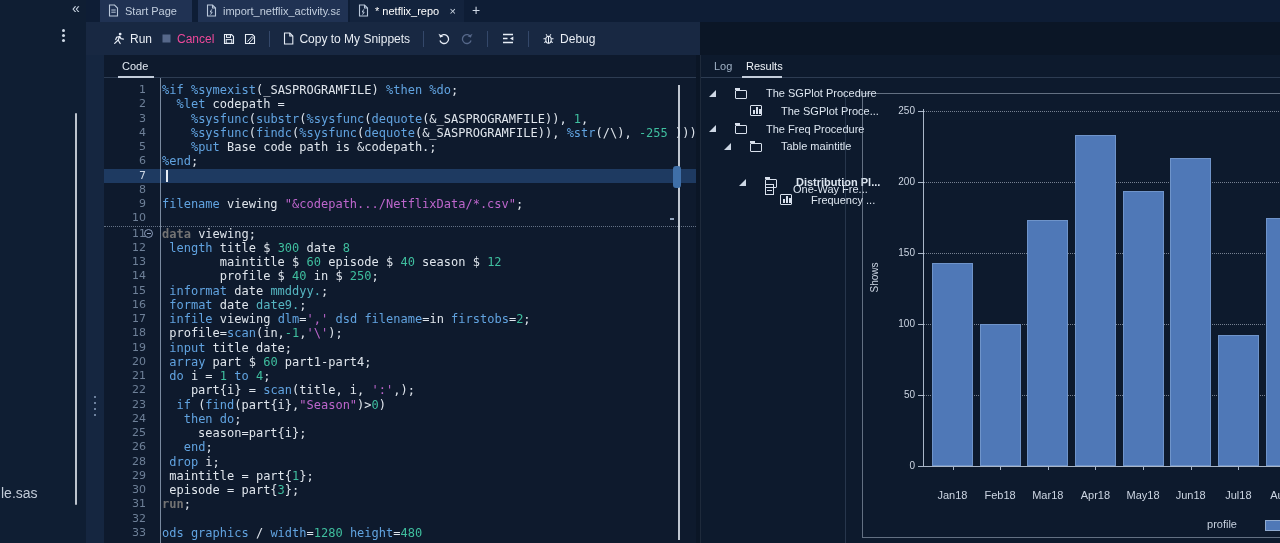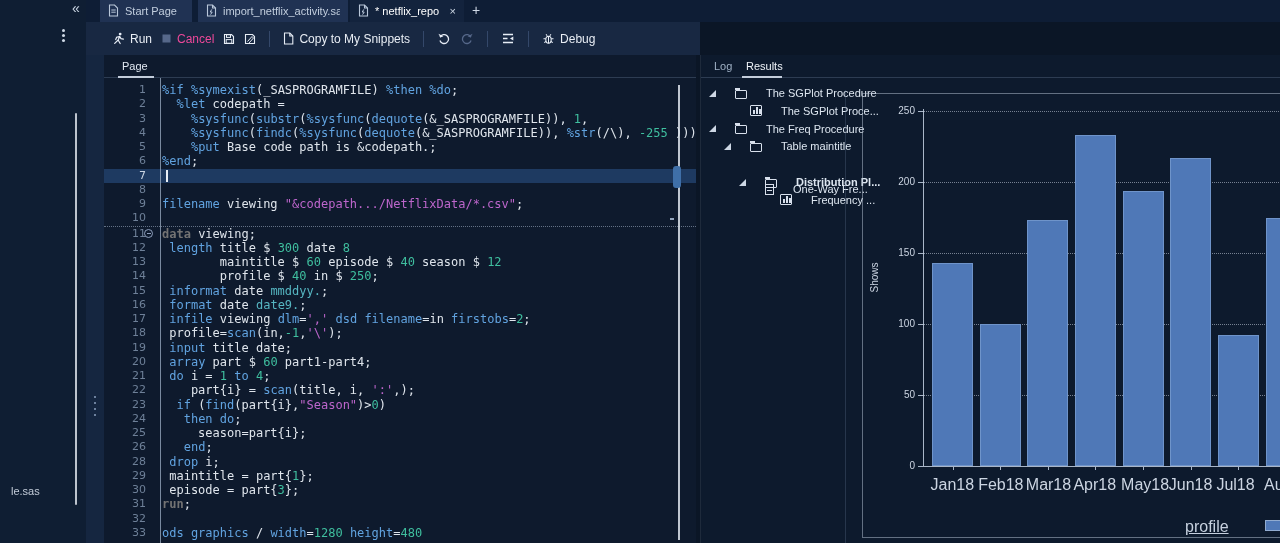--- a/index.html
+++ b/index.html
@@ -9,21 +9,21 @@
     -webkit-font-smoothing:antialiased;
   }
   .abs{position:absolute;}
 
   
   #sidebar{left:0;top:0;width:86px;height:543px;background:#0f1e33;}
   #collapse{left:72px;top:0px;color:#c9d4e2;font-size:14px;cursor:pointer;}
   #kebab{left:62px;top:29px;width:3px;height:3px;border-radius:50%;background:#cfd9e6;
          box-shadow:0 5px 0 #cfd9e6,0 10px 0 #cfd9e6;}
   #side-scroll{left:75px;top:113px;width:2px;height:392px;background:#e9eef5;opacity:.8;border-radius:2px;}
-  #side-file{left:11px;top:485px;color:#c2cbd8;font-size:11px;}
+  #side-file{left:1px;top:485px;color:#c2cbd8;font-size:14px;}
 
   
   #splitter{left:86px;top:22px;width:18px;height:521px;background:#152640;}
   #splitter .dot{position:absolute;left:8px;width:2px;height:2px;border-radius:50%;background:#8ba0bd;}
 
   
   #tabbar{left:86px;top:0;width:1194px;height:22px;background:#0e1d35;}
   .tab{position:absolute;top:0;height:22px;display:flex;align-items:center;gap:6px;
        padding:0 8px;box-sizing:border-box;font-size:11px;color:#c2cede;background:#203253;cursor:pointer;}
   .tab.active{background:#13233d;color:#ffffff;}
@@ -85,23 +85,23 @@
 
   
   #chart{left:862px;top:93px;width:460px;height:445px;border:1px solid rgba(185,198,216,.5);box-sizing:border-box;}
   .grid{position:absolute;height:0;border-top:1px dotted rgba(205,215,230,.55);}
   #yaxis{position:absolute;left:60px;top:15px;width:1px;height:357px;background:#a9b6c8;}
   #xaxis{position:absolute;left:60px;top:372px;width:396px;height:1px;background:#a9b6c8;}
   .ytick{position:absolute;width:5px;height:1px;background:#a9b6c8;left:55px;}
   .ylab{position:absolute;width:28px;text-align:right;font-size:10px;color:#ccd5e2;left:24px;}
   .bar{position:absolute;box-sizing:border-box;border:1px solid rgba(160,190,230,.4);}
   .xtick{position:absolute;width:1px;height:4px;background:#a9b6c8;top:372px;}
-  .xlab{position:absolute;width:44px;font-size:16px;color:#ccd5e2;top:382px;}
+  .xlab{position:absolute;width:44px;text-align:center;font-size:11px;color:#ccd5e2;top:395px;}
   #ylabel{position:absolute;left:-4px;top:178px;font-size:10px;color:#ccd5e2;transform:rotate(-90deg);}
-  #legend-label{position:absolute;left:322px;top:424px;width:74px;text-align:left;font-size:16px;color:#c6d0de;text-decoration:underline;}
+  #legend-label{position:absolute;left:322px;top:424px;width:74px;text-align:center;font-size:11px;color:#c6d0de;}
   #legend-swatch{position:absolute;left:402px;top:426px;width:17px;height:11px;border:1px solid rgba(190,205,225,.6);box-sizing:border-box;}
 </style>
 </head>
 <body>
 
 <div class="abs" id="sidebar">
   <div class="abs" id="collapse">«</div>
   <div class="abs" id="kebab"></div>
   <div class="abs" id="side-scroll"></div>
   <div class="abs" id="side-file">le.sas</div>
@@ -220,21 +220,21 @@
           <ellipse cx="7" cy="8.3" rx="2.9" ry="3.7" fill="none" stroke="#e7edf6" stroke-width="1.2"></ellipse>
           <path d="M7 4.6 V12 M4.3 2.4 L5.6 4.1 M9.7 2.4 L8.4 4.1 M1.6 7.2 H4.1 M9.9 7.2 H12.4 M2.4 11.4 L4.6 10 M11.6 11.4 L9.4 10" stroke="#e7edf6" stroke-width="1.1" fill="none"></path>
         </svg>
       </span>
       <span>Debug</span>
     </div>
   </div>
 
 <div class="abs" id="editor">
   <div id="code-head">
-    <span id="code-label">Page</span>
+    <span id="code-label">Code</span>
     <span id="code-underline"></span>
   </div>
   <div id="code-area">
       <div class="cl"><span class="gut">1</span><span class="src"><span class="tok-k">%if</span><span class="tok-t"> </span><span class="tok-k">%symexist</span><span class="tok-t">(_SASPROGRAMFILE) </span><span class="tok-k">%then</span><span class="tok-t"> </span><span class="tok-k">%do</span><span class="tok-t">;</span></span></div>
       <div class="cl"><span class="gut">2</span><span class="src"><span class="tok-t">  </span><span class="tok-k">%let</span><span class="tok-t"> codepath =</span></span></div>
       <div class="cl"><span class="gut">3</span><span class="src"><span class="tok-t">    </span><span class="tok-k">%sysfunc</span><span class="tok-t">(</span><span class="tok-k">substr</span><span class="tok-t">(</span><span class="tok-k">%sysfunc</span><span class="tok-t">(</span><span class="tok-k">dequote</span><span class="tok-t">(&amp;_SASPROGRAMFILE)), </span><span class="tok-n">1</span><span class="tok-t">,</span></span></div>
       <div class="cl"><span class="gut">4</span><span class="src"><span class="tok-t">    </span><span class="tok-k">%sysfunc</span><span class="tok-t">(</span><span class="tok-k">findc</span><span class="tok-t">(</span><span class="tok-k">%sysfunc</span><span class="tok-t">(</span><span class="tok-k">dequote</span><span class="tok-t">(&amp;_SASPROGRAMFILE)), </span><span class="tok-k">%str</span><span class="tok-t">(/\), </span><span class="tok-n">-255</span><span class="tok-t"> ))));</span></span></div>
       <div class="cl"><span class="gut">5</span><span class="src"><span class="tok-t">    </span><span class="tok-k">%put</span><span class="tok-t"> Base code path is &amp;codepath.;</span></span></div>
       <div class="cl"><span class="gut">6</span><span class="src"><span class="tok-k">%end</span><span class="tok-t">;</span></span></div>
       <div class="cl cur"><span class="gut">7</span><span class="src"></span><span id="cursor" style="top: 1px;"></span></div>

